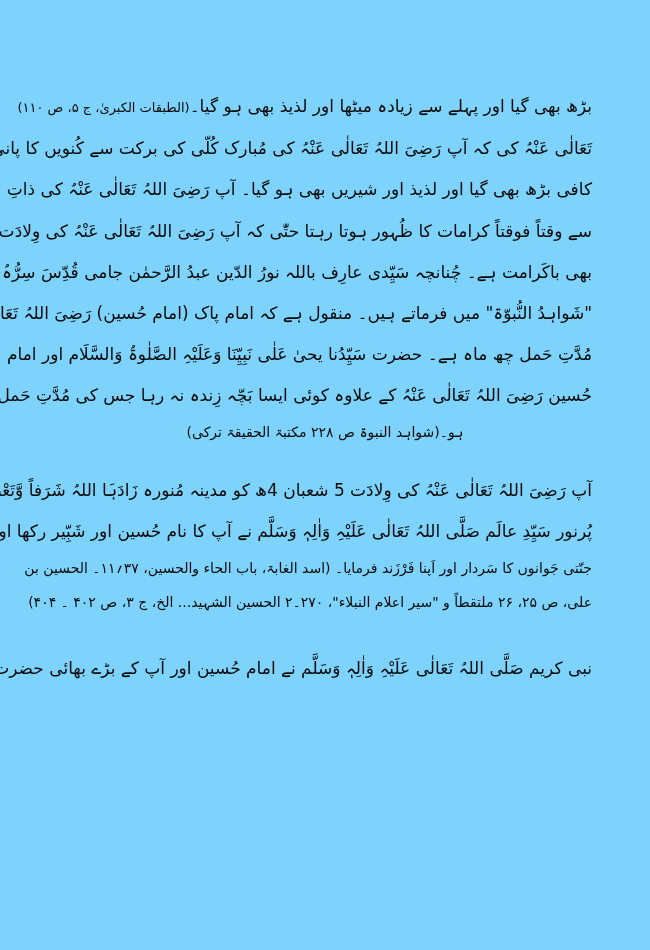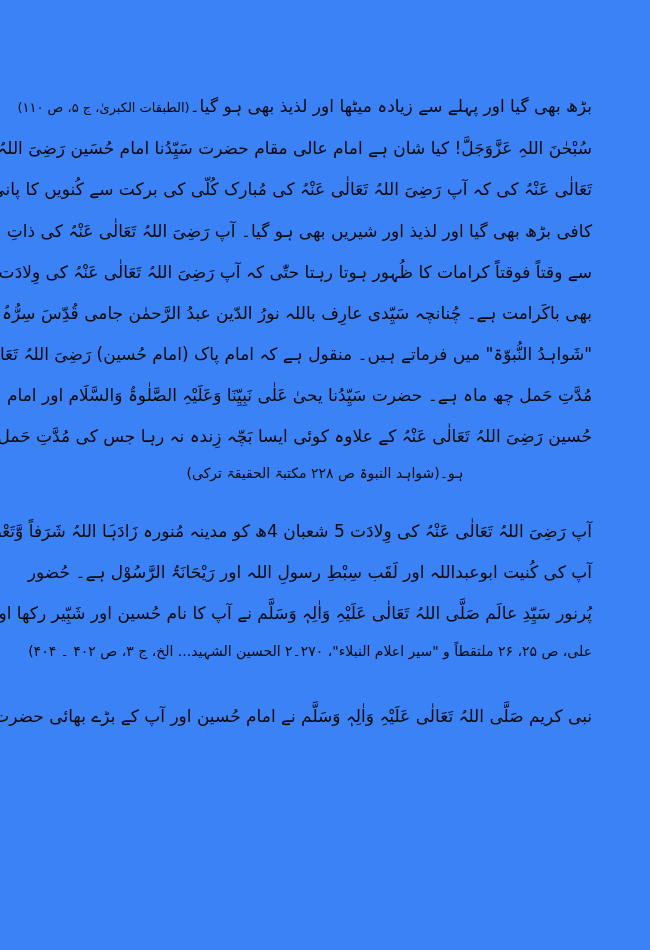--- a/index.html
+++ b/index.html
@@ -13,21 +13,21 @@
     height: 950px;
     overflow: hidden;
     font-family: "DejaVu Sans", "Liberation Sans", sans-serif;
     color: #0a0a0a;
   }
   .page {
     position: relative;
     box-sizing: border-box;
     width: 650px;
     height: 950px;
-    background: #3b82f6;
+    background: #7dd3fc;
     padding: 90px 58px 30px 58px;
     direction: rtl;
   }
   .line-top {
     direction: rtl;
     text-align: justify;
     text-align-last: justify;
     font-size: 17px;
     line-height: 1.9;
     letter-spacing: 0px;
@@ -77,37 +77,36 @@
 <body>
 
 <div class="page">
 
   <div class="line-top">
     <span>بڑھ بھی گیا اور پہلے سے زیادہ میٹھا اور لذیذ بھی ہو گیا۔</span><span class="cite">(الطبقات الکبریٰ، ج ۵، ص ۱۱۰)</span>
   </div>
 
 
   <div class="para">
-    <span class="ln">سُبْحٰنَ اللہِ عَزَّوَجَلَّ! کیا شان ہے امام عالی مقام حضرت سَیِّدُنا امام حُسَین رَضِیَ اللہُ</span>
     <span class="ln">تَعَالٰی عَنْہُ کی کہ آپ رَضِیَ اللہُ تَعَالٰی عَنْہُ کی مُبارک کُلّی کی برکت سے کُنویں کا پانی پہلے سے</span>
     <span class="ln">کافی بڑھ بھی گیا اور لذیذ اور شیریں بھی ہو گیا۔ آپ رَضِیَ اللہُ تَعَالٰی عَنْہُ کی ذاتِ با برکت</span>
     <span class="ln">سے وقتاً فوقتاً کرامات کا ظُہور ہوتا رہتا حتّٰی کہ آپ رَضِیَ اللہُ تَعَالٰی عَنْہُ کی وِلادَت باسَعادت</span>
     <span class="ln">بھی باکَرامت ہے۔ چُنانچہ سَیِّدی عارِف باللہ نورُ الدّین عبدُ الرَّحمٰن جامی قُدِّسَ سِرُّہُ السَّامی</span>
     <span class="ln">"شَواہدُ النُّبوّۃ" میں فرماتے ہیں۔ منقول ہے کہ امام پاک (امام حُسین) رَضِیَ اللہُ تَعَالٰی عَنْہُ کی</span>
     <span class="ln">مُدَّتِ حَمل چھ ماہ ہے۔ حضرت سَیِّدُنا یحیٰ عَلٰی نَبِیِّنَا وَعَلَیْہِ الصَّلٰوۃُ وَالسَّلَام اور امام عالی مقام امام</span>
     <span class="ln">حُسین رَضِیَ اللہُ تَعَالٰی عَنْہُ کے علاوہ کوئی ایسا بَچّہ زِندہ نہ رہا جس کی مُدَّتِ حَمل چھ ماہ ہوئی</span>
     <span class="ln center cite-line"><span>ہو۔</span><span>(شواہد النبوۃ ص ۲۲۸ مکتبۃ الحقیقۃ ترکی)</span></span>
   </div>
 
   <div class="spacer-sm"></div>
 
   <div class="para">
     <span class="ln">آپ رَضِیَ اللہُ تَعَالٰی عَنْہُ کی وِلادَت 5 شعبان 4ھ کو مدینہ مُنورہ زَادَہَا اللہُ شَرَفاً وَّتَعْظِیْماً میں ہوئی۔</span>
-    <span class="ln">آپ کی کُنیت ابوعبداللہ اور لَقَب سِبْطِ رسولِ اللہ اور رَیْحَانَۃُ الرَّسُوْل ہے۔ حُضور</span>
     <span class="ln">پُرنور سَیِّدِ عالَم صَلَّی اللہُ تَعَالٰی عَلَیْہِ وَاٰلِہٖ وَسَلَّم نے آپ کا نام حُسین اور شَبِّیر رکھا اور آپ کو بھی</span>
+    <span class="ln cite-line">جنّتی جَوانوں کا سَردار اور اَپنا فَرْزَند فرمایا۔ (اسد الغابۃ، باب الحاء والحسین، ۳۷؍۱۱۔ الحسین بن</span>
     <span class="ln cite-line">علی، ص ۲۵، ۲۶ ملتقطاً و "سیر اعلام النبلاء"، ۲۷۰۔۲ الحسین الشہید... الخ، ج ۳، ص ۴۰۲ ۔ ۴۰۴)</span>
   </div>
 
   <div class="spacer-md"></div>
 
   <div class="para">
     <span class="ln last">نبی کریم صَلَّی اللہُ تَعَالٰی عَلَیْہِ وَاٰلِہٖ وَسَلَّم نے امام حُسین اور آپ کے بڑے بھائی حضرت سیِّدُنا</span>
   </div>
 
 </div>

